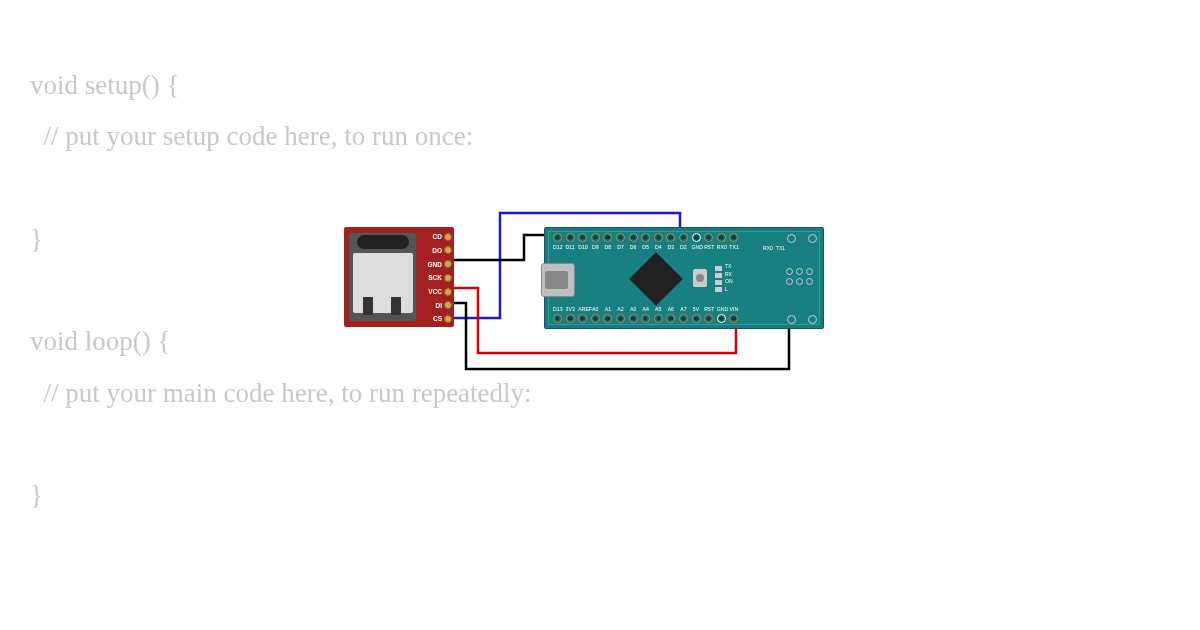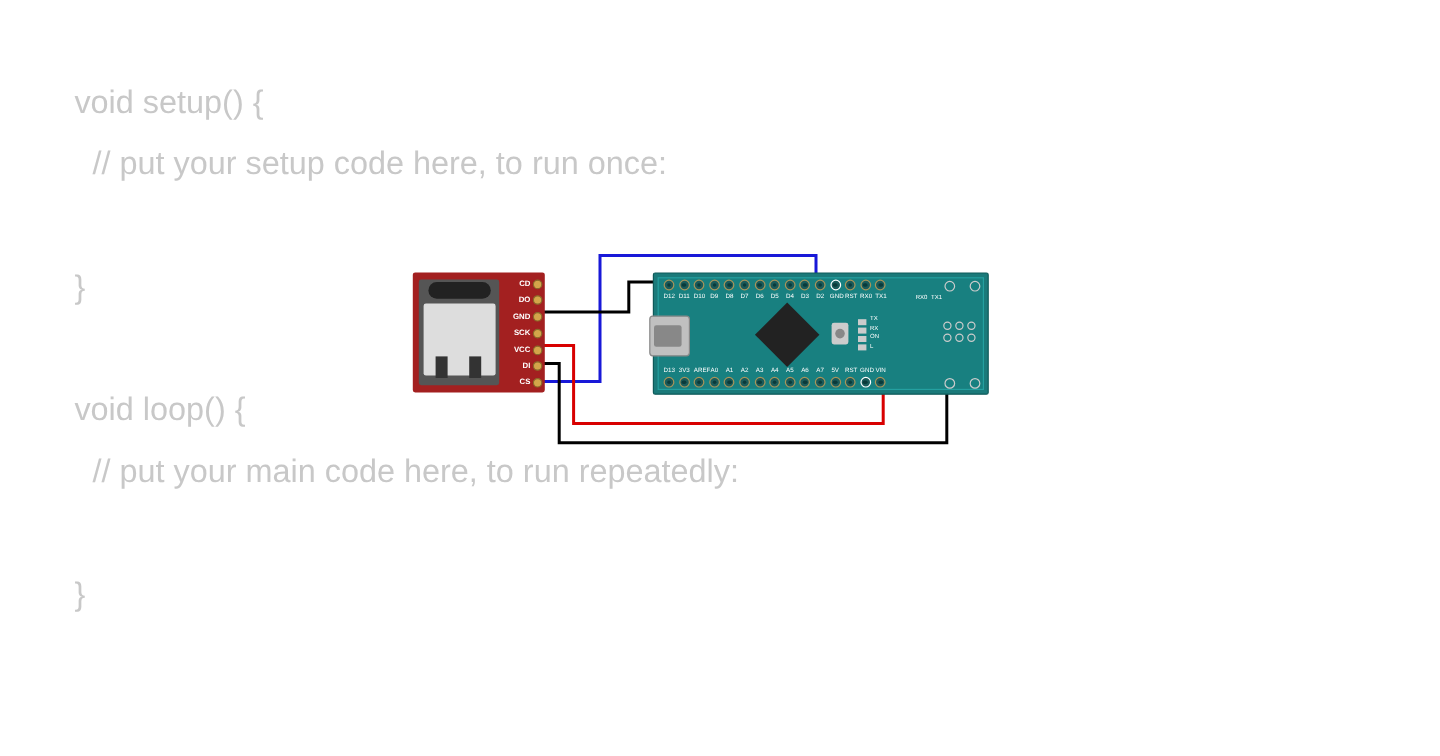--- a/index.html
+++ b/index.html
@@ -12,23 +12,22 @@
     position: relative;
     overflow: hidden;
   }
   .code-bg {
     position: absolute;
     top: 60px;
     left: 30px;
     font-size: 27px;
     color: #c8c8c8;
     line-height: 1.9;
-    font-family: Liberation Sans, sans-serif;
+    font-family: Liberation Serif, serif;
     white-space: pre;
-    margin-left: 32px;
   }
   .diagram {
     position: absolute;
     top: 213px;
     left: 344px;
     width: 490px;
     height: 160px;
   }
   
   .sd-module {

